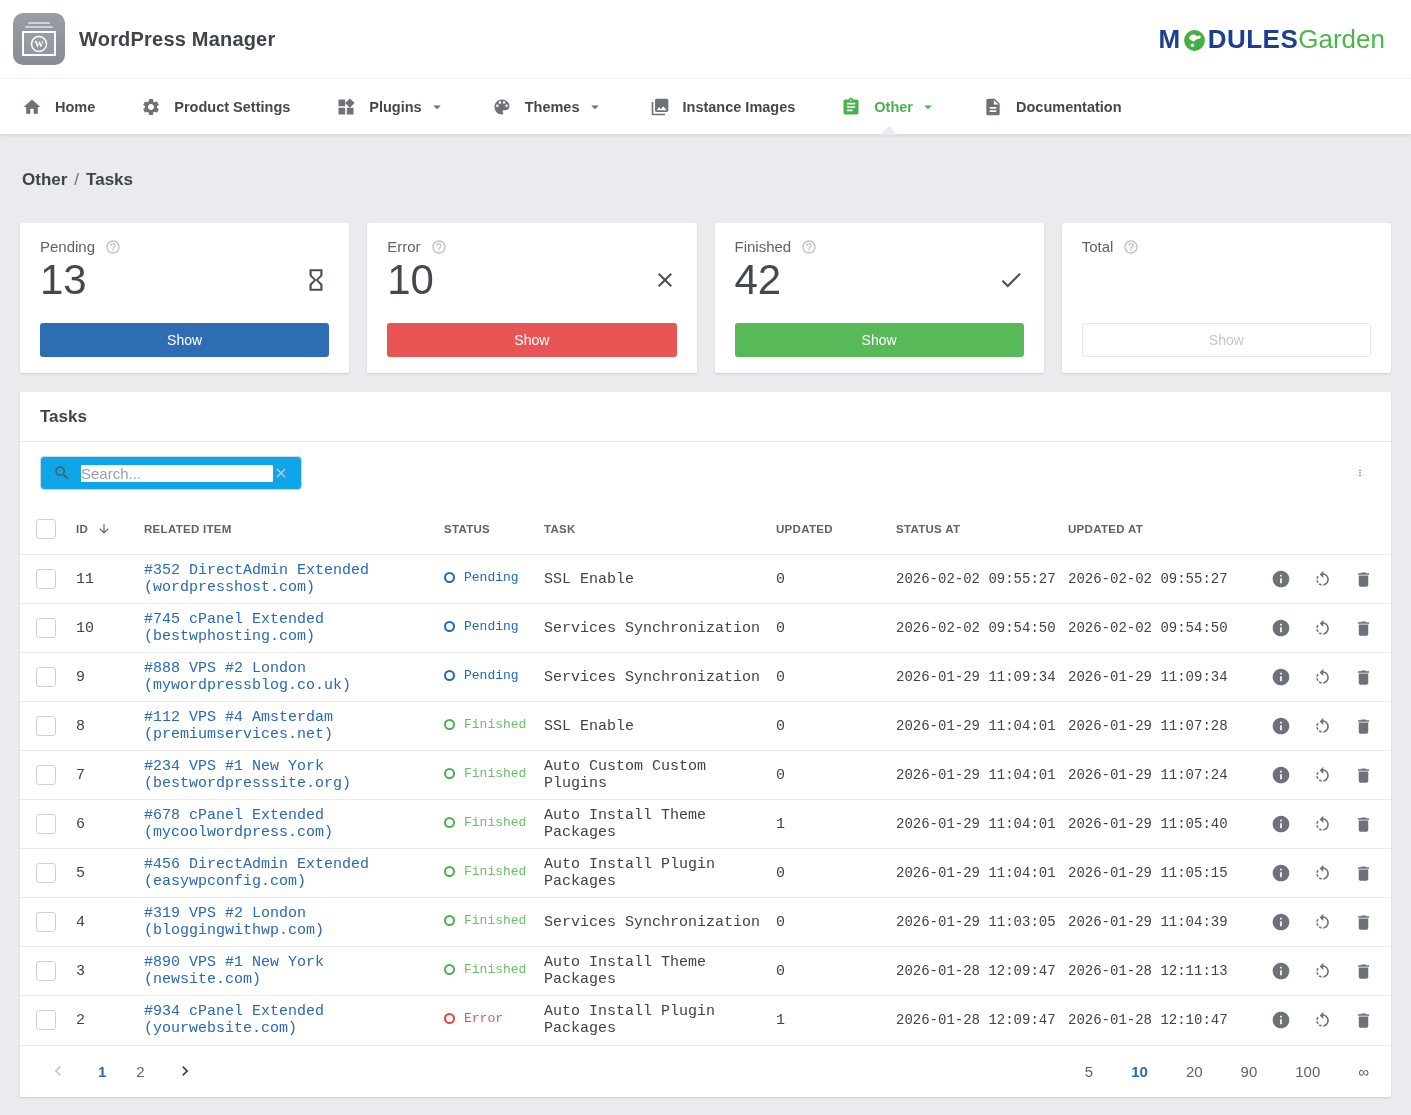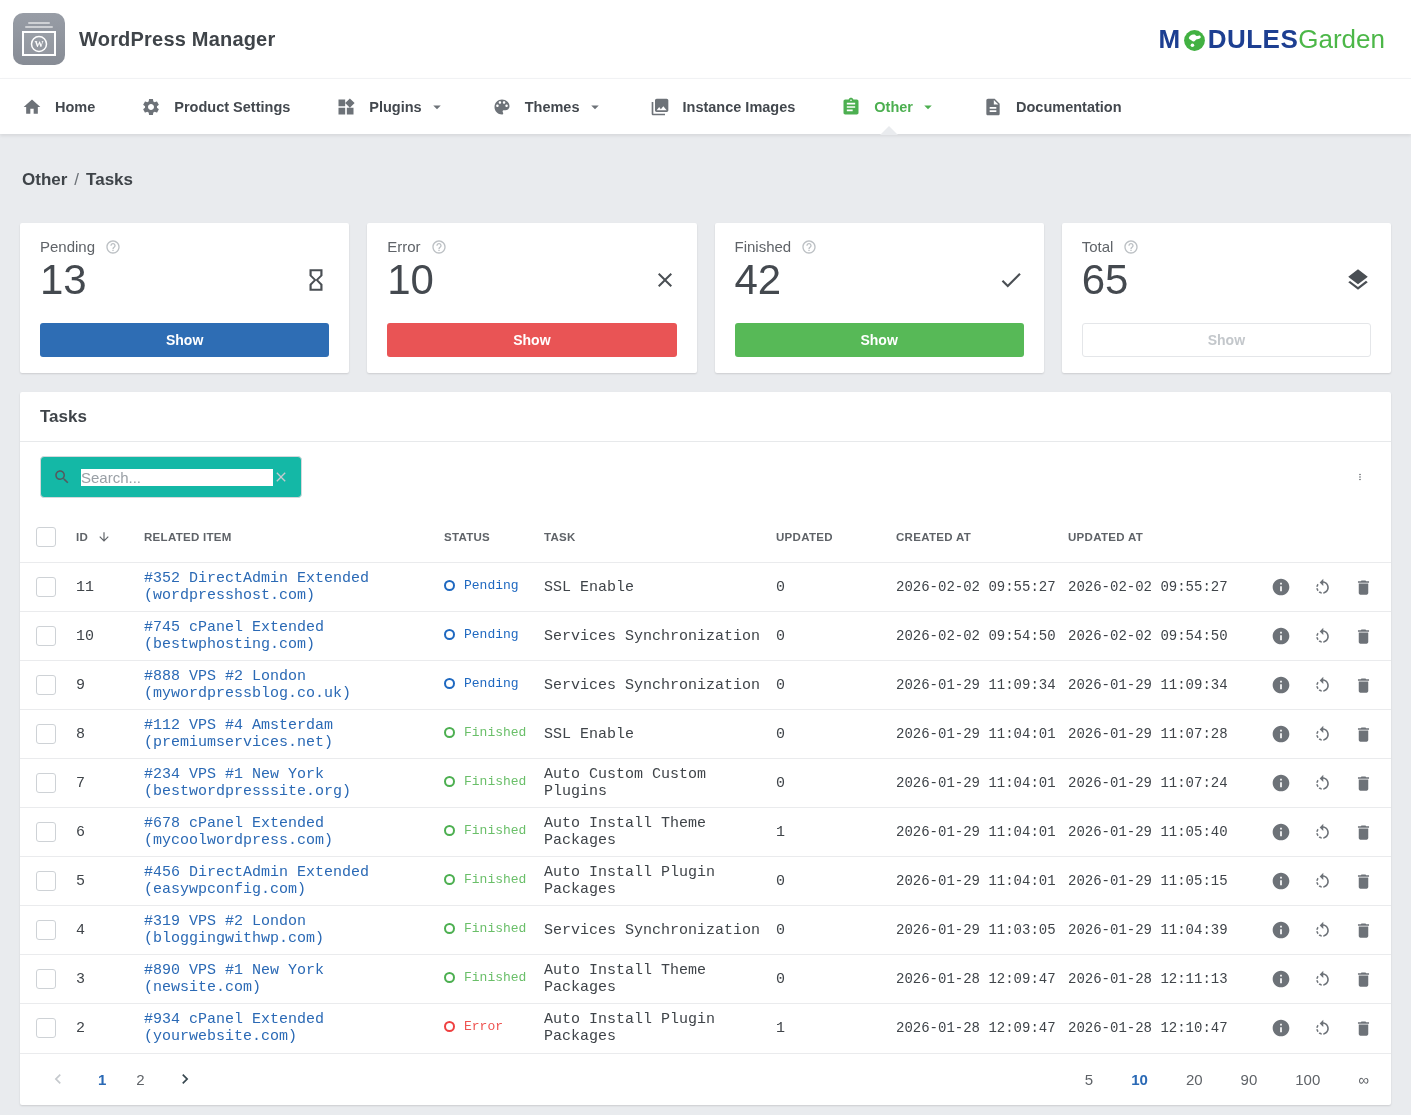--- a/index.html
+++ b/index.html
@@ -69,36 +69,36 @@
     height:150px; padding:15px 20px 16px 20px; display:flex; flex-direction:column;
   }
   .card-top { display:flex; align-items:center; }
   .card-label { font-size:15px; color:#5f6368; }
   .help-icon { color:#bcc0c4; margin-left:10px; }
   .card-mid { display:flex; align-items:center; justify-content:space-between; margin-top:2px; }
   .card-value { font-size:42px; font-weight:300; color:#44494f; line-height:1.1; }
   .card-glyph { color:#4a4f54; }
   .show-btn {
     margin-top:auto; height:34px; border:none; border-radius:3px; width:100%;
-    color:#fff; font-family:inherit; font-size:14px; font-weight:700; cursor:pointer;
+    color:#fff; font-family:inherit; font-size:14px; font-weight:400; cursor:pointer;
   }
   .show-btn.disabled {
     background:#fff; border:1px solid #e4e6e9; color:#c3c7cb; cursor:default;
   }
 
   
   .panel {
     background:#fff; margin:19px 20px 12px 20px; border-radius:2px;
     box-shadow:0 1px 2px rgba(0,0,0,.13);
   }
   .panel-title { font-size:17px; font-weight:700; color:#3f4449; padding:15px 20px 14px 20px; border-bottom:1px solid #e7e9eb; }
   .toolbar { display:flex; align-items:center; padding:14px 20px; }
   .searchbox {
-    width:262px; height:42px; border:1px solid #d5d8db; border-radius:4px;
-    display:flex; align-items:center; padding:0 12px; background:#14b8a6;
+    width:262px; height:34px; border:1px solid #d5d8db; border-radius:4px;
+    display:flex; align-items:center; padding:0 12px; background:#0ea5e9;
   }
   .searchbox .s-icon { color:#55595e; margin-right:10px; }
   .searchbox input {
     border:none; outline:none; flex:1; font-family:inherit; font-size:15px; color:#3f4449; min-width:0;
   }
   .searchbox input::placeholder { color:#9aa0a6; }
   .searchbox .clear-x { color:#c6cace; cursor:pointer; }
   .kebab { margin-left:auto; color:#5f6368; cursor:pointer; padding:4px 6px; }
 
   table { width:100%; border-collapse:collapse; table-layout:fixed; }
@@ -272,26 +272,20 @@
         </svg>
     </div>
     <button class="show-btn" style="background: rgb(87, 185, 87);">Show</button>
   </div>
 
   <div class="card">
     <div class="card-top">
       <span class="card-label">Total</span>
       <svg class="help-icon" width="16" height="16" viewBox="0 0 24 24" fill="currentColor">
           <path d="M11 18h2v-2h-2v2zm1-16C6.48 2 2 6.48 2 12s4.48 10 10 10 10-4.48 10-10S17.52 2 12 2zm0 18c-4.41 0-8-3.59-8-8s3.59-8 8-8 8 3.59 8 8-3.59 8-8 8zm0-14c-2.21 0-4 1.79-4 4h2c0-1.1.9-2 2-2s2 .9 2 2c0 2-3 1.75-3 5h2c0-2.25 3-2.5 3-5 0-2.21-1.79-4-4-4z"></path>
-        </svg>
-    </div>
-    <div class="card-mid">
-      <span class="card-value">65</span>
-      <svg class="card-glyph" width="26" height="26" viewBox="0 0 24 24" fill="currentColor">
-          <path d="M11.99 18.54l-7.37-5.73L3 14.07l9 7 9-7-1.63-1.27-7.38 5.74zM12 16l7.36-5.73L21 9l-9-7-9 7 1.63 1.27L12 16z"></path>
         </svg>
     </div>
     <button class="show-btn disabled">Show</button>
   </div>
 </div>
 
 <div class="panel">
   <div class="panel-title">Tasks</div>
 
   <div class="toolbar">
@@ -329,21 +323,21 @@
             <span>ID</span>
             <svg class="sort-arrow" width="14" height="14" viewBox="0 0 24 24" fill="currentColor">
                 <path d="M20 12l-1.41-1.41L13 16.17V4h-2v12.17l-5.58-5.59L4 12l8 8 8-8z"></path>
               </svg>
           </span>
         </th>
         <th>RELATED ITEM</th>
         <th>STATUS</th>
         <th>TASK</th>
         <th>UPDATED</th>
-        <th>CREATED AT</th>
+        <th>STATUS AT</th>
         <th>UPDATED AT</th>
         <th></th>
       </tr>
     </thead>
     <tbody id="rows-body">
     <tr>
       <td class="c-check"><span class="checkbox"></span></td>
       <td class="c-id">11</td>
       <td class="c-rel"><a href="#" class="rel-link">#352 DirectAdmin Extended (wordpresshost.com)</a></td>
       <td class="c-status">

